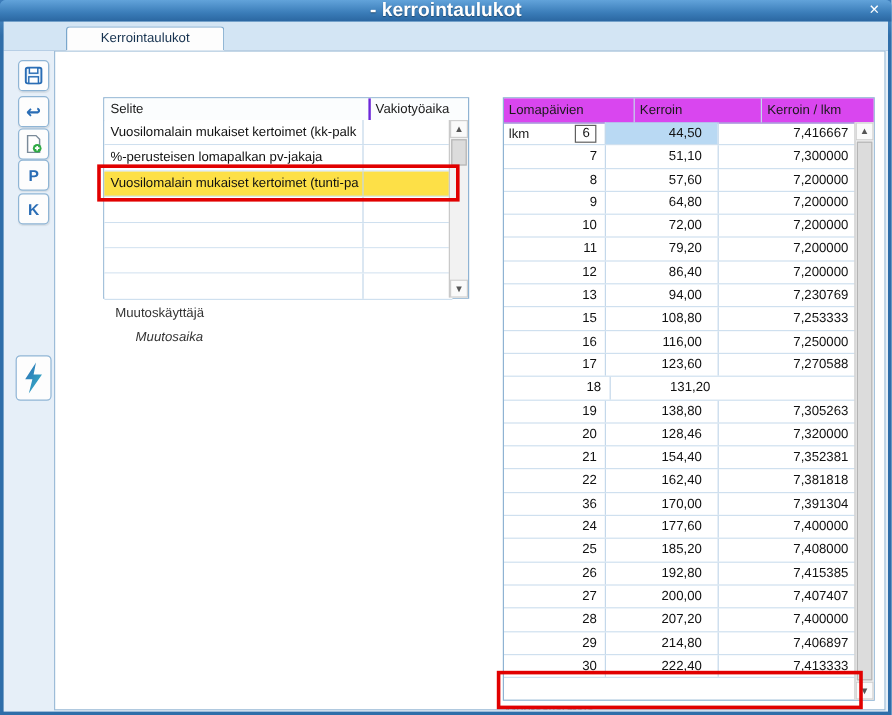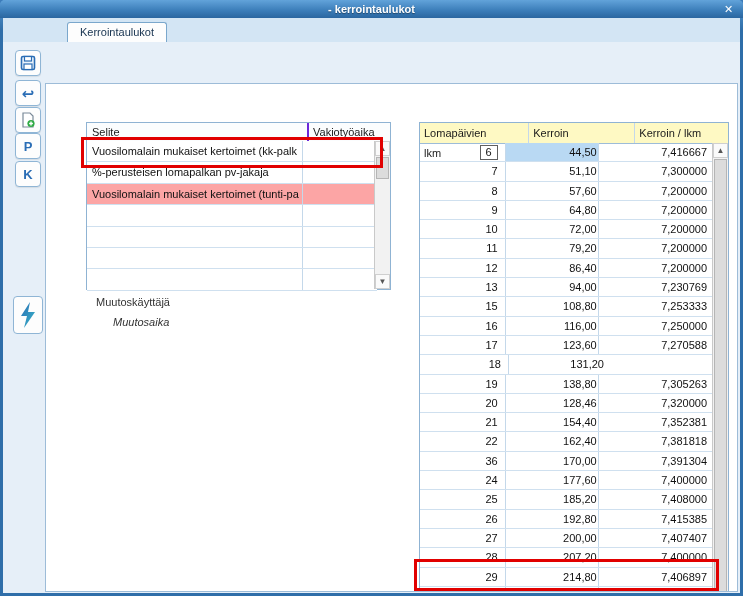--- a/index.html
+++ b/index.html
@@ -6,73 +6,73 @@
   body{
     width:743px;height:596px;position:relative;overflow:hidden;
     font-family:"Liberation Sans","DejaVu Sans",sans-serif;
     font-size:11px;color:#111;background:#3d7cba;
   }
   
   .frame{position:absolute;inset:0;background:linear-gradient(180deg,#5a9bd4,#2f6ea9 30px,#2f6ea9);border-radius:5px 5px 0 0;}
   .titlebar{position:absolute;top:0;left:0;right:0;height:18px;
     background:linear-gradient(180deg,#62a3da,#3a7cb8 60%,#2a66a0);
     border-radius:5px 5px 0 0;display:flex;align-items:center;justify-content:center;}
-  .title{color:#fff;font-weight:bold;font-size:11px;text-shadow:0 1px 1px rgba(0,0,0,.4);}
+  .title{color:#fff;font-weight:bold;font-size:16px;text-shadow:0 1px 1px rgba(0,0,0,.4);}
   .closebtn{position:absolute;right:7px;top:2px;width:15px;height:14px;color:#fff;
     font-size:11px;line-height:14px;text-align:center;font-weight:bold;cursor:pointer;}
   .tabstrip{position:absolute;top:18px;left:3px;right:3px;height:24px;background:#d3e5f4;}
   .tab{position:absolute;top:22px;left:55px;height:19px;background:#fdfdfd;
     border:1px solid #7aa7cc;border-bottom:none;border-radius:3px 3px 0 0;
-    padding:0 12px;line-height:19px;color:#16324f;z-index:5;cursor:pointer;margin-left:12px;}
+    padding:0 28px;line-height:19px;color:#16324f;z-index:5;cursor:pointer;}
   .content{position:absolute;top:42px;left:3px;right:3px;bottom:3px;background:#e6eff8;}
   
   .tools{position:absolute;left:0;top:0;width:42px;bottom:0;}
   .toolbtn{position:absolute;left:12px;width:24px;height:24px;background:#fdfdfd;
     border:1px solid #8fb5d5;border-radius:4px;display:flex;align-items:center;justify-content:center;
     cursor:pointer;box-shadow:0 1px 1px rgba(0,0,0,.08);}
   .toolbtn.letter{color:#2a6db5;font-weight:bold;font-size:13px;}
   .logobtn{position:absolute;left:10px;top:254px;width:28px;height:36px;background:#fdfdfd;
     border:1px solid #8fb5d5;border-radius:4px;display:flex;align-items:center;justify-content:center;cursor:pointer;}
   
   .panel{position:absolute;left:42px;top:0;right:2px;bottom:1px;background:#fff;
-    border:1px solid #9dbcd8;overflow:hidden;margin-top:41px;}
+    border:1px solid #9dbcd8;overflow:hidden;}
   
   .ltable{position:absolute;left:40px;top:38px;width:305px;height:168px;border:1px solid #8fb3d3;background:#fff;box-sizing:border-box;}
   .lheader{display:flex;height:18px;border-bottom:1px solid #9dbcd8;background:#fbfdfe;}
   .lheader .h1{width:215px;padding-left:5px;line-height:18px;color:#1a1a1a;}
   .lheader .h2{width:75px;padding-left:4px;line-height:18px;color:#1a1a1a;border-left:2px solid #6d28d9;box-sizing:border-box;}
   .lrows{position:absolute;left:0;top:18px;width:290px;bottom:0;}
   .lrow{display:flex;height:21.4px;border-bottom:1px solid #cfe0ef;box-sizing:border-box;background:#fff;}
-  .lrow.selected{background:#fca5a5;}
+  .lrow.selected{background:#fde047;}
   .lcell{overflow:hidden;white-space:nowrap;line-height:20px;box-sizing:border-box;}
   .lcell.selite{width:215px;padding-left:5px;}
   .lcell.vakio{width:75px;border-left:1px solid #c4d8ea;padding-left:4px;}
   
   .vscroll{position:absolute;background:#f2f2f2;border-left:1px solid #c9c9c9;}
   .sarrow{position:absolute;left:0;right:0;height:15px;background:#fafafa;border:1px solid #cfcfcf;
     box-sizing:border-box;color:#555;font-size:8px;text-align:center;line-height:13px;cursor:pointer;}
   .sarrow.up{top:0;}
   .sarrow.down{bottom:0;}
   .sthumb{position:absolute;left:1px;right:1px;background:#dcdcdc;border:1px solid #b5b5b5;box-sizing:border-box;cursor:pointer;}
   .lscroll{right:0;top:18px;bottom:0;width:15px;}
   
   .meta1{position:absolute;left:50px;top:212px;color:#333;}
   .meta2{position:absolute;left:67px;top:232px;color:#333;font-style:italic;}
   
   .rtable{position:absolute;left:373px;top:38px;width:310px;height:503px;border:1px solid #8fb3d3;background:#fff;box-sizing:border-box;}
-  .rheader{display:flex;height:20px;border-bottom:1px solid #9dbcd8;background:#fef9c3;gap:40px;}
+  .rheader{display:flex;height:20px;border-bottom:1px solid #9dbcd8;background:#d946ef;gap:40px;}
   .rheader div{line-height:20px;color:#1a1a1a;box-sizing:border-box;padding-left:4px;}
   .rh1{width:88px;}
   .rh2{width:85px;border-left:1px solid #c4d8ea;}
   .rh3{width:121px;border-left:1px solid #c4d8ea;}
   .rrows{position:absolute;left:0;top:20px;width:294px;bottom:0;}
   .rrow{display:flex;height:19.3px;border-bottom:1px solid #cfe0ef;box-sizing:border-box;}
   .rcell{box-sizing:border-box;line-height:18px;text-align:right;overflow:hidden;white-space:nowrap;}
   .rcell.lkm{width:88px;padding-right:7px;}
-  .rcell.kerroin{width:97px;padding-right:1px;border-left:1px solid #c4d8ea;}
+  .rcell.kerroin{width:97px;padding-right:13px;border-left:1px solid #c4d8ea;}
   .rcell.perlkm{width:121px;padding-right:7px;border-left:1px solid #c4d8ea;}
   .rcell.selected{background:#b9d9f3;}
   .spinbox{display:inline-block;min-width:16px;border:1px solid #5f5f5f;background:#fff;
     text-align:center;line-height:13px;height:13px;margin-top:2px;font-size:11px;}
   .rscroll{right:0;top:20px;bottom:0;width:15px;}
   
   .bottomlabel{position:absolute;left:375px;top:545px;color:#333;}
   
   .anno{position:absolute;border:3px solid #e10000;pointer-events:none;z-index:20;}
   .anno.a1{left:81px;top:137px;width:296px;height:25px;}

